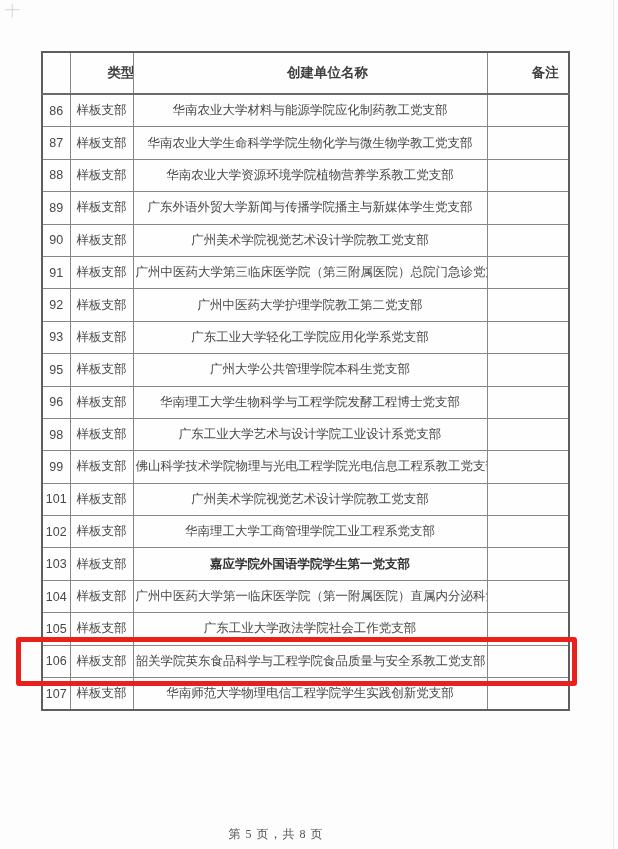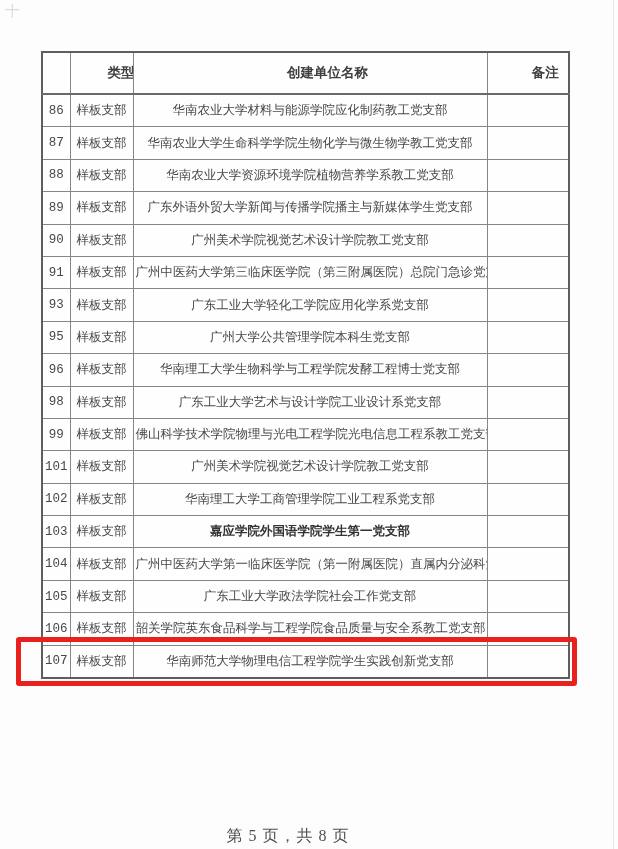--- a/index.html
+++ b/index.html
@@ -58,21 +58,21 @@
   }
   table.roster td {
     height: 31.4px;
     font-size: 12.5px;
     color: #474747;
   }
   col.c-no   { width: 28px; }
   col.c-type { width: 63px; }
   col.c-name { width: 354px; }
   col.c-note { width: 82px; }
-  td.no-cell   { font-family: Liberation Mono, monospace; font-size: 12px; }
+  td.no-cell   { font-family: Liberation Sans, sans-serif; font-size: 12px; }
   tr.highlighted td.name-cell {
     font-weight: bold;
     color: #333333;
     margin-top: 44px;
   }
   .highlight-box {
     position: absolute;
     left: 16px;
     top: 638px;
     width: 551px;
@@ -80,24 +80,23 @@
     border: 5px solid #e8211d;
     border-radius: 3px;
     pointer-events: none;
   }
   .footer {
     position: absolute;
     left: 0;
     top: 826px;
     width: 552px;
     text-align: center;
-    font-size: 16px;
+    font-size: 12px;
     color: #4f4f4f;
     letter-spacing: 1px;
-    margin-left: 12px;
   }
 </style>
 </head>
 <body>
 
 <div class="corner-mark">十</div>
 <div class="page-edge-shadow"></div>
 
 <table class="roster">
   <colgroup>
@@ -145,20 +144,26 @@
     <td class="name-cell">广州美术学院视觉艺术设计学院教工党支部</td>
     <td class="note-cell"></td>
   </tr>
       <tr>
     <td class="no-cell">91</td>
     <td class="type-cell">样板支部</td>
     <td class="name-cell">广州中医药大学第三临床医学院（第三附属医院）总院门急诊党支部</td>
     <td class="note-cell"></td>
   </tr>
       <tr>
+    <td class="no-cell">92</td>
+    <td class="type-cell">样板支部</td>
+    <td class="name-cell">广州中医药大学护理学院教工第二党支部</td>
+    <td class="note-cell"></td>
+  </tr>
+      <tr>
     <td class="no-cell">93</td>
     <td class="type-cell">样板支部</td>
     <td class="name-cell">广东工业大学轻化工学院应用化学系党支部</td>
     <td class="note-cell"></td>
   </tr>
       <tr>
     <td class="no-cell">95</td>
     <td class="type-cell">样板支部</td>
     <td class="name-cell">广州大学公共管理学院本科生党支部</td>
     <td class="note-cell"></td>

